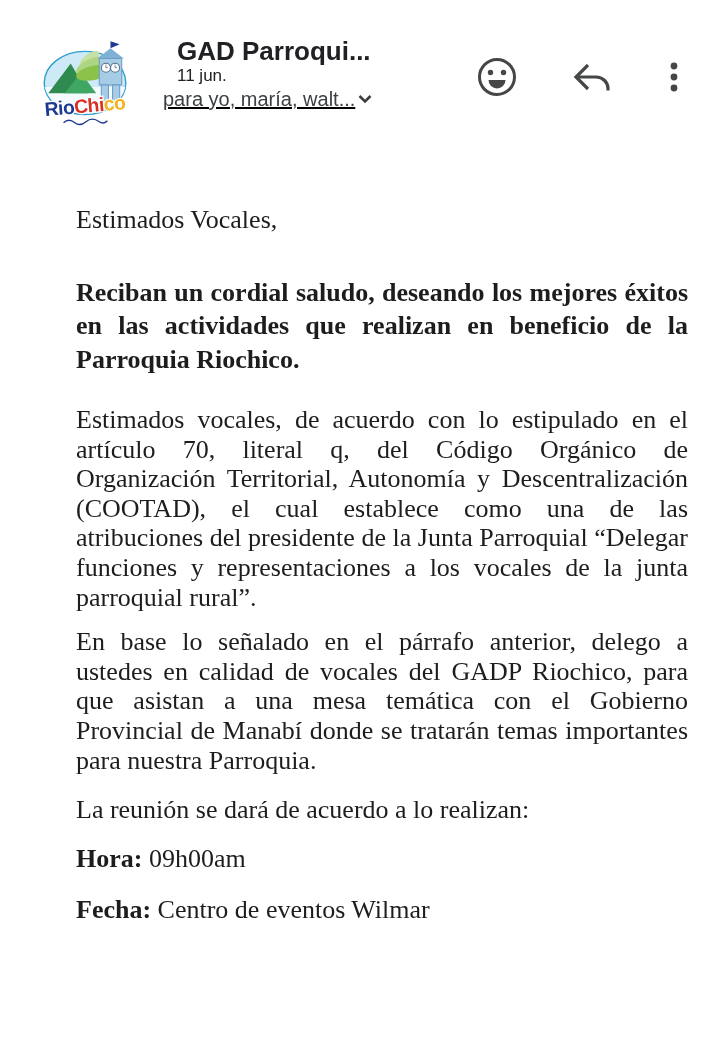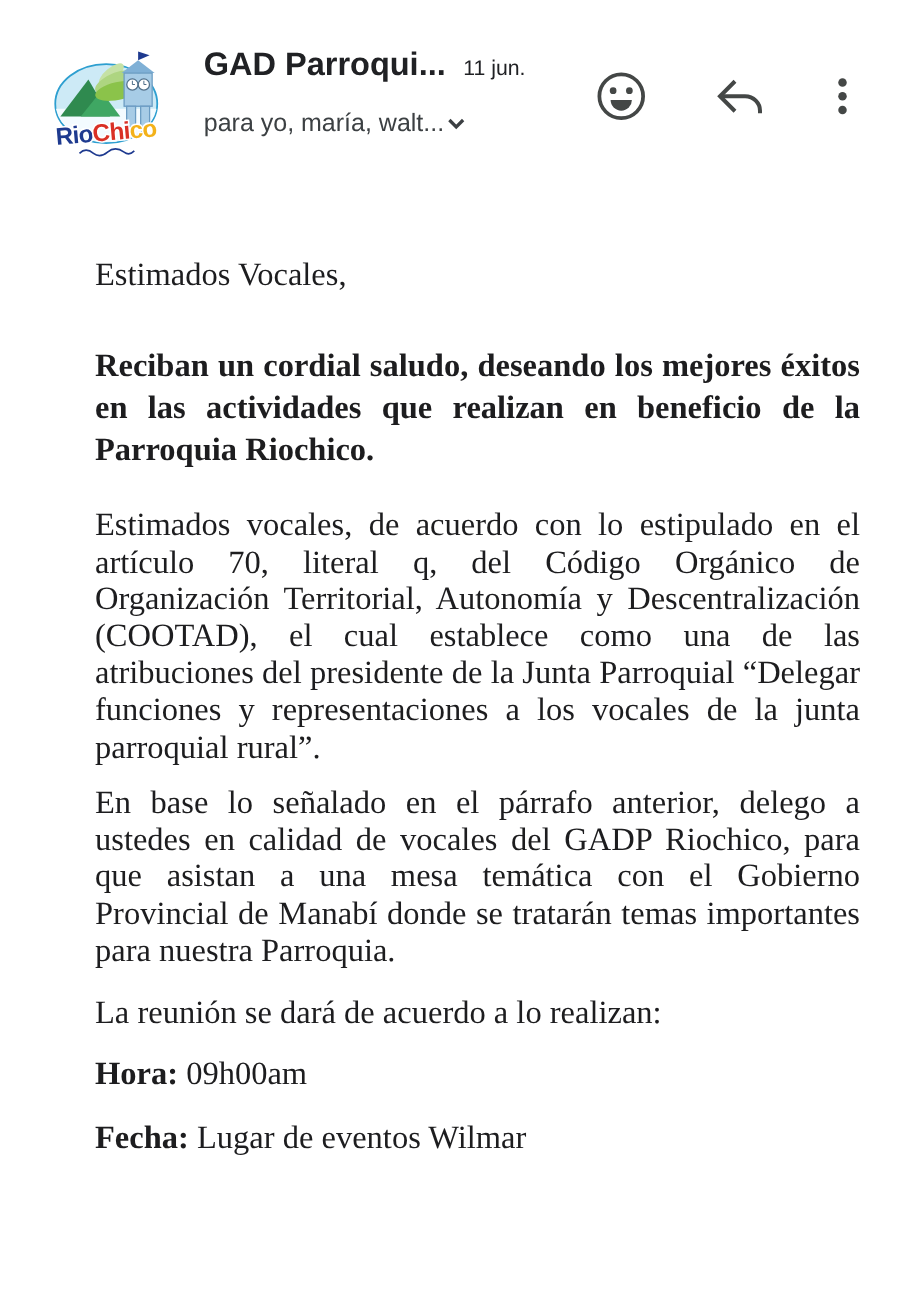--- a/index.html
+++ b/index.html
@@ -7,32 +7,32 @@
     position:relative;width:720px;height:1053px;background:#ffffff;
     font-family:"Liberation Sans",sans-serif;overflow:hidden;
   }
   
   .email-header{position:relative;height:140px;background:#ffffff;}
   .avatar{
     position:absolute;left:34px;top:34px;width:102px;height:102px;
     border:none;background:none;padding:0;cursor:pointer;
   }
   .sender-line{
-    position:absolute;left:163px;top:36px;display:flex;align-items:baseline;
+    position:absolute;left:163px;top:36px;display:flex;align-items:baseline;flex-direction:column;
   }
   .sender-name{
     font-size:26px;font-weight:bold;color:#202124;line-height:30px;
     white-space:nowrap;
   }
   .date-label{
     font-size:17px;color:#202124;margin-left:14px;white-space:nowrap;
   }
   .recipients-row{
     position:absolute;left:163px;top:84px;display:flex;align-items:center;
-    gap:0;background:none;border:none;padding:0;cursor:pointer;
+    gap:0;background:none;border:none;padding:0;cursor:pointer;text-decoration:underline;
   }
   .recipients-text{
     font-size:20px;color:#3c4043;line-height:30px;white-space:nowrap;
     font-family:"Liberation Sans",sans-serif;
   }
   .icon-btn{
     position:absolute;top:54px;width:46px;height:46px;
     display:flex;align-items:center;justify-content:center;
     background:none;border:none;padding:0;cursor:pointer;
   }
@@ -131,16 +131,16 @@
 
   </div>
 
   <div class="letter">
     <p class="para p-salutation">Estimados Vocales,</p>
     <p class="para p-greeting">Reciban un cordial saludo, deseando los mejores éxitos en las actividades que realizan en beneficio de la Parroquia Riochico.</p>
     <p class="para p-legal">Estimados vocales, de acuerdo con lo estipulado en el artículo 70, literal q, del Código Orgánico de Organización Territorial, Autonomía y Descentralización (COOTAD), el cual establece como una de las atribuciones del presidente de la Junta Parroquial “Delegar funciones y representaciones a los vocales de la junta parroquial rural”.</p>
     <p class="para p-delegation">En base lo señalado en el párrafo anterior, delego a ustedes en calidad de vocales del GADP Riochico, para que asistan a una mesa temática con el Gobierno Provincial de Manabí donde se tratarán temas importantes para nuestra Parroquia.</p>
     <p class="para p-meeting-intro">La reunión se dará de acuerdo a lo realizan:</p>
     <p class="para p-detail"><strong>Hora:</strong><span> 09h00am</span></p>
-    <p class="para p-detail"><strong>Fecha:</strong><span> Lugar de eventos Wilmar</span></p>
+    <p class="para p-detail"><strong>Fecha:</strong><span> Centro de eventos Wilmar</span></p>
   </div>
 
 </div>
 
 </body></html>

